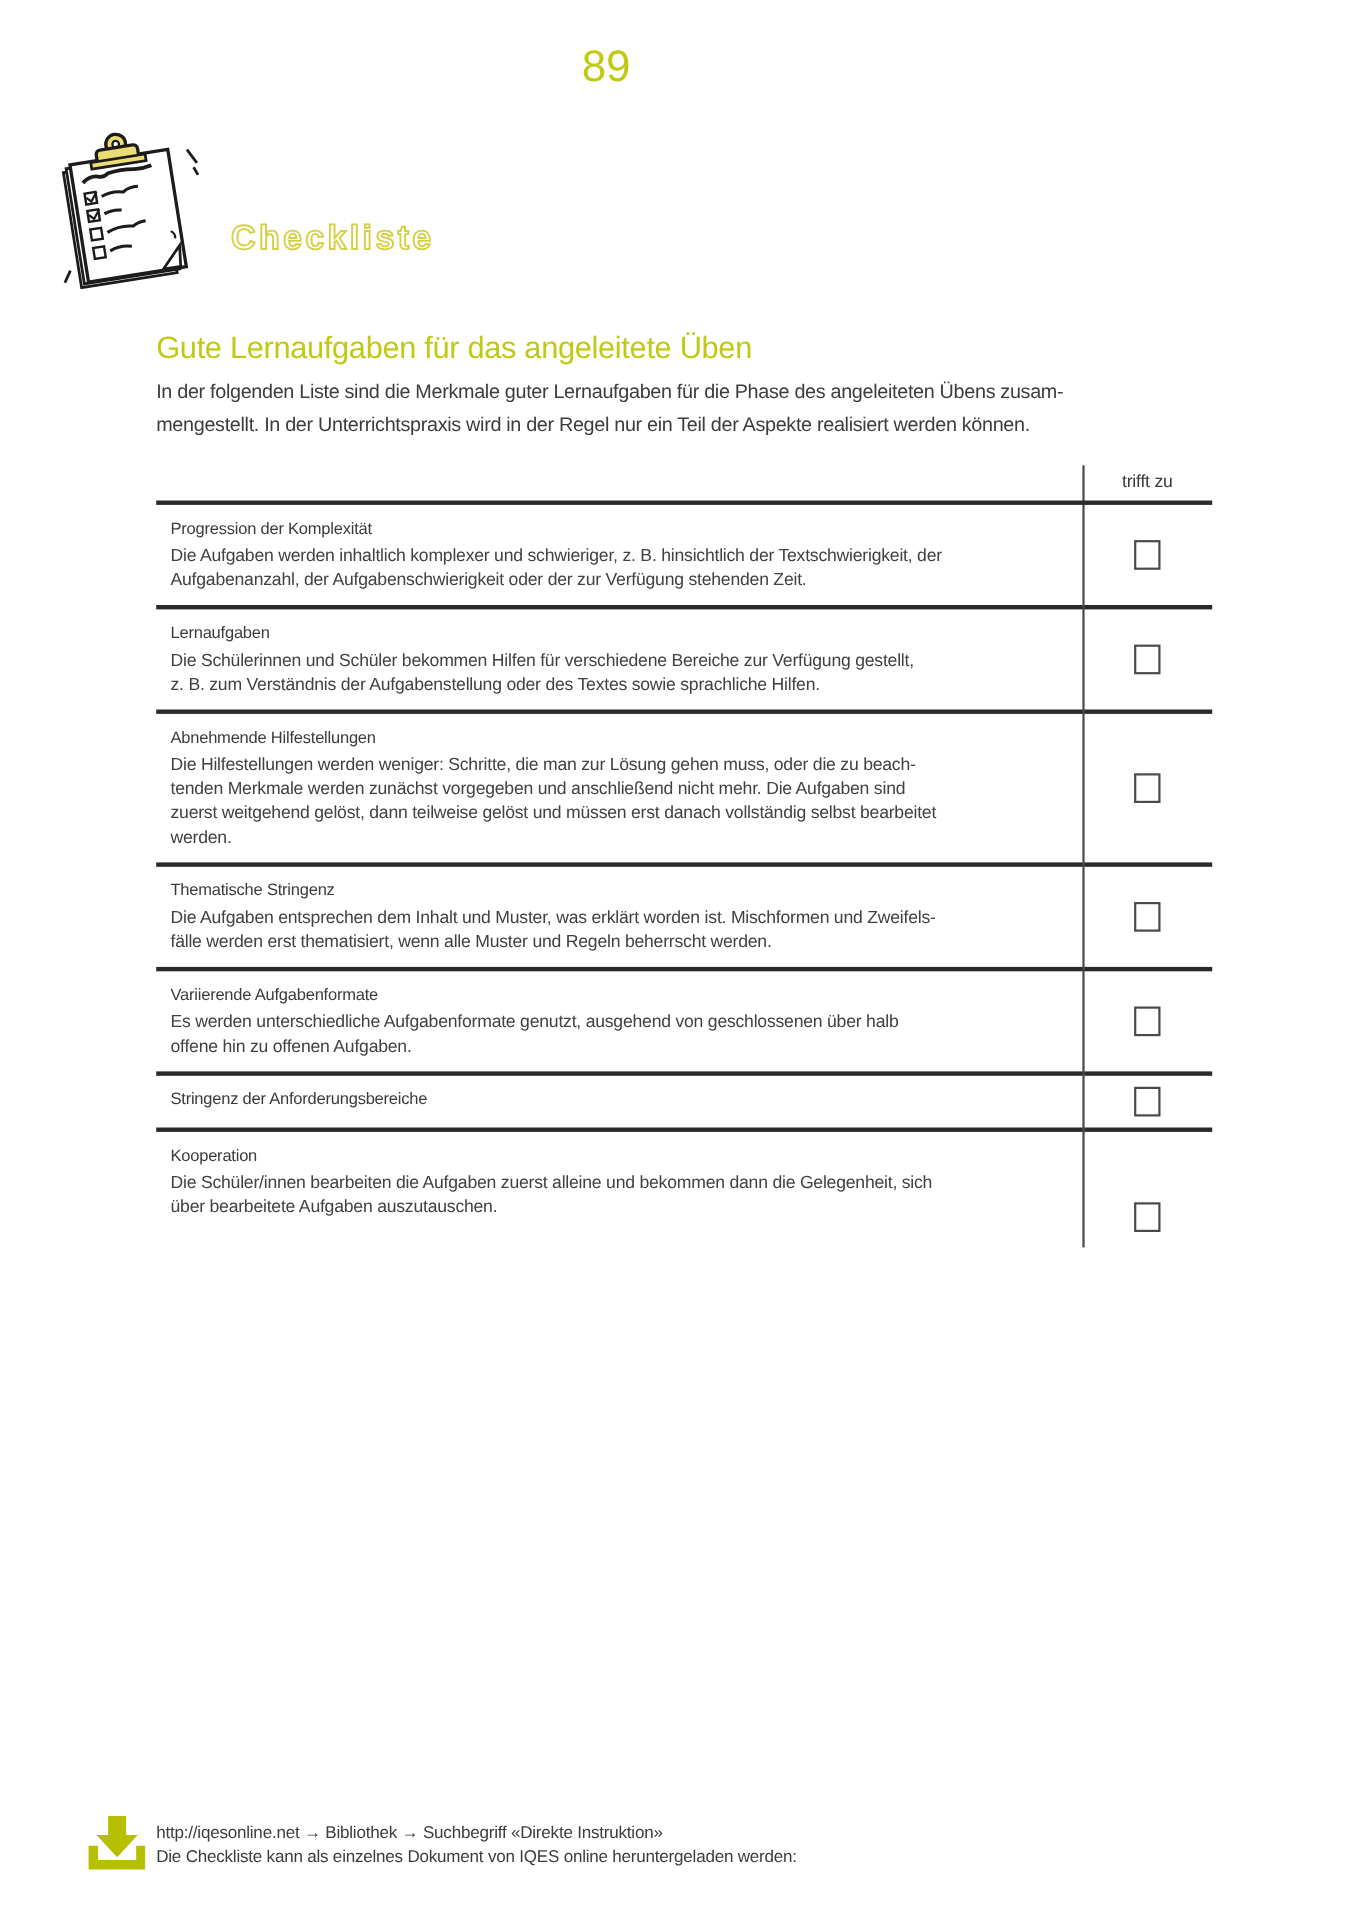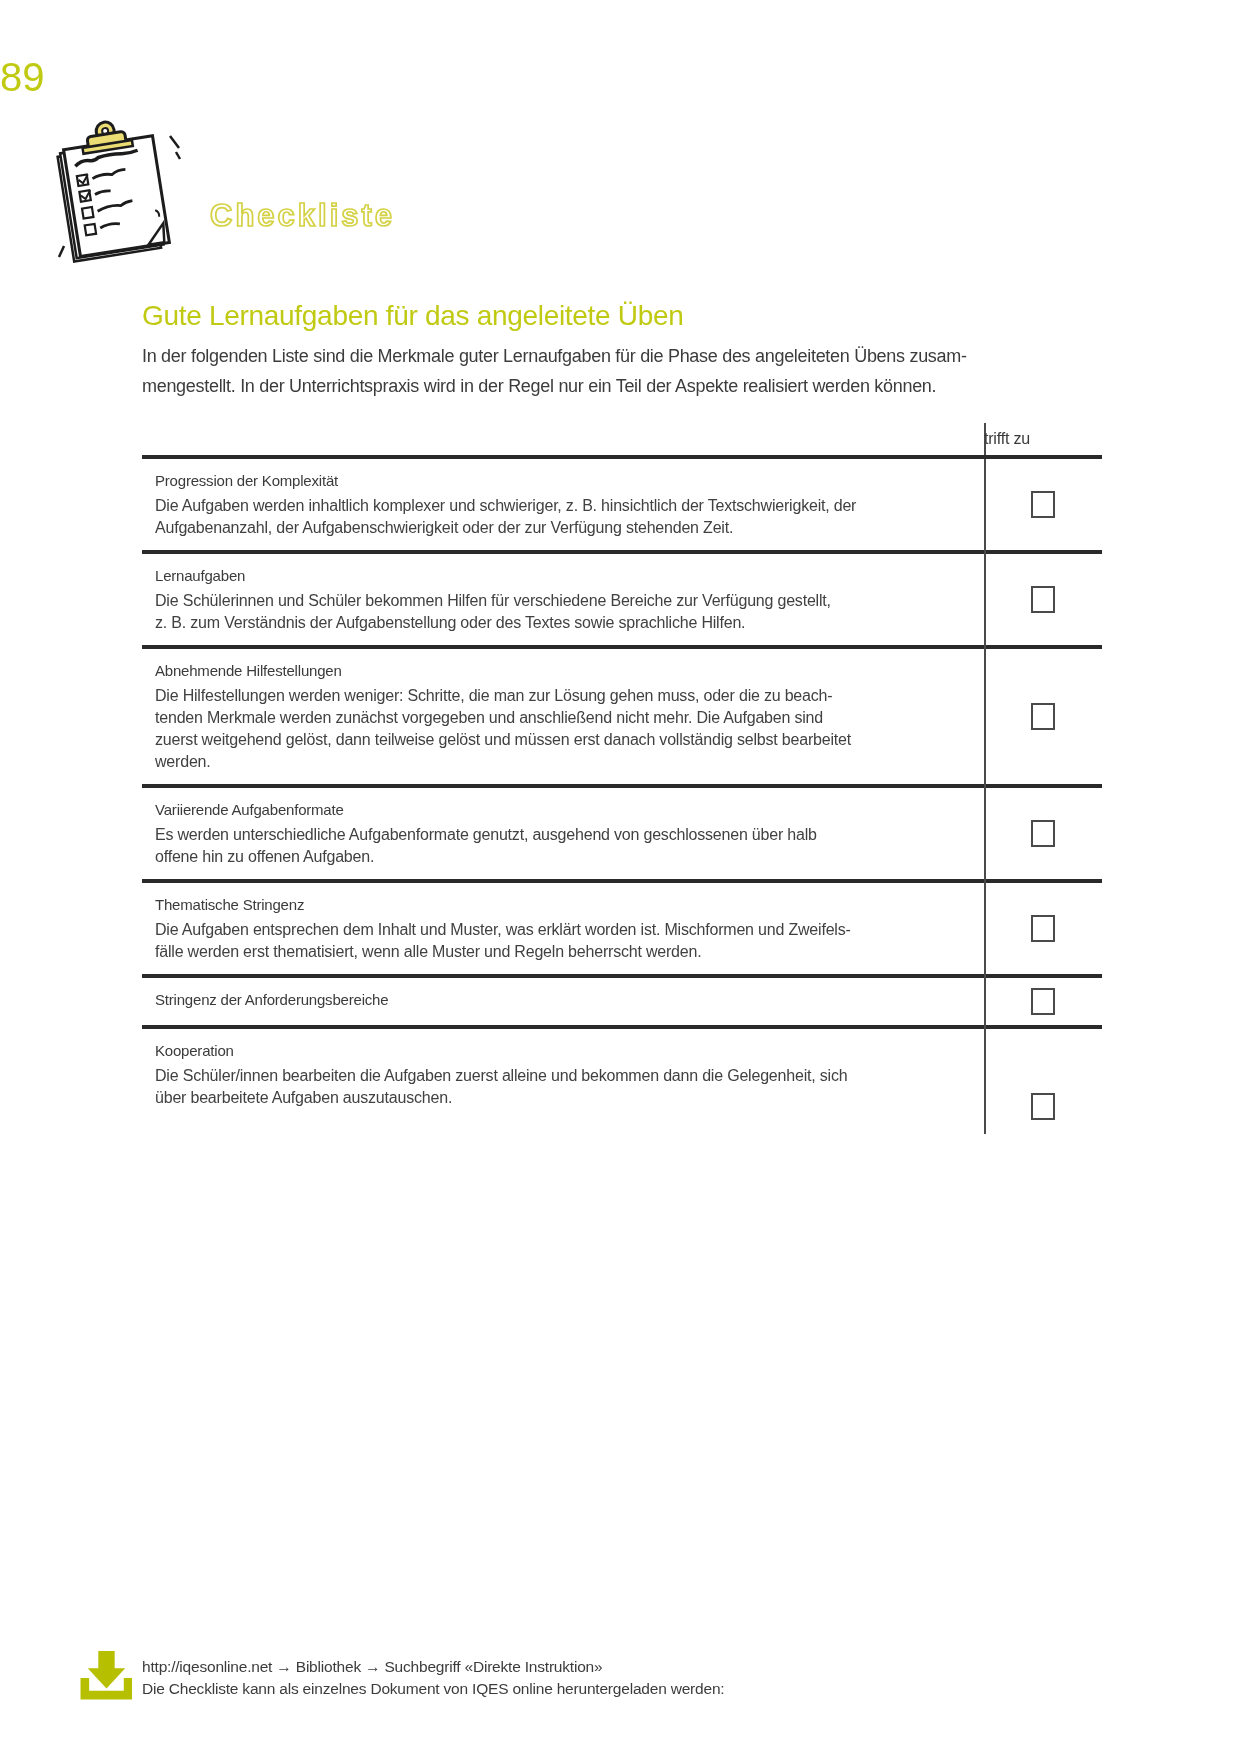--- a/index.html
+++ b/index.html
@@ -6,22 +6,22 @@
   .page{
     position:relative;
     width:1240px;height:1754px;
     background:#ffffff;
     font-family:"Liberation Sans","DejaVu Sans",sans-serif;
     color:#3c3c3c;
     overflow:hidden;
   }
   
   .pagenum{
-    position:absolute;top:56px;left:0;width:1102px;
-    text-align:left;
+    position:absolute;top:40px;left:0;width:1102px;
+    text-align:center;
     font-size:40px;line-height:42px;
     color:#c1ca12;
     letter-spacing:0;
   }
   
   .clipart{position:absolute;left:52px;top:118px;width:140px;height:145px;}
   
   .badge{
     position:absolute;left:210px;top:198px;
     font-size:31px;font-weight:700;letter-spacing:3px;
@@ -51,21 +51,21 @@
   .vline{
     position:absolute;left:842px;top:0;bottom:0;width:2px;
     background:#4a4a4a;
   }
   .thead{
     position:relative;height:32px;
     border-bottom:4px solid #2a2a2a;
   }
   .thead .collabel{
     position:absolute;left:842px;width:118px;bottom:7px;
-    text-align:left;font-size:16px;color:#3a3a3a;
+    text-align:center;font-size:16px;color:#3a3a3a;
     letter-spacing:-0.2px;
   }
   .row{
     display:flex;
     border-bottom:4px solid #2a2a2a;
   }
   .row.last{border-bottom:none;padding-bottom:14px;align-items:flex-end;}
   .cell-text{
     flex:1;
     padding:8px 20px 11px 13px;
@@ -181,33 +181,33 @@
 tenden Merkmale werden zunächst vorgegeben und anschließend nicht mehr. Die Aufgaben sind
 zuerst weitgehend gelöst, dann teilweise gelöst und müssen erst danach vollständig selbst bearbeitet
 werden.</div>
           </div>
           <div class="cell-check">
             <span class="checkbox"></span>
           </div>
         </div>
         <div class="row">
           <div class="cell-text">
+            <div class="row-title">Thematische Stringenz</div>
+            <div class="row-desc">Die Aufgaben entsprechen dem Inhalt und Muster, was erklärt worden ist. Mischformen und Zweifels-
+fälle werden erst thematisiert, wenn alle Muster und Regeln beherrscht werden.</div>
+          </div>
+          <div class="cell-check">
+            <span class="checkbox"></span>
+          </div>
+        </div>
+        <div class="row">
+          <div class="cell-text">
             <div class="row-title">Variierende Aufgabenformate</div>
             <div class="row-desc">Es werden unterschiedliche Aufgabenformate genutzt, ausgehend von geschlossenen über halb
 offene hin zu offenen Aufgaben.</div>
-          </div>
-          <div class="cell-check">
-            <span class="checkbox"></span>
-          </div>
-        </div>
-        <div class="row">
-          <div class="cell-text">
-            <div class="row-title">Thematische Stringenz</div>
-            <div class="row-desc">Die Aufgaben entsprechen dem Inhalt und Muster, was erklärt worden ist. Mischformen und Zweifels-
-fälle werden erst thematisiert, wenn alle Muster und Regeln beherrscht werden.</div>
           </div>
           <div class="cell-check">
             <span class="checkbox"></span>
           </div>
         </div>
         <div class="row">
           <div class="cell-text">
             <div class="row-title">Stringenz der Anforderungsbereiche</div>
           </div>
           <div class="cell-check">

